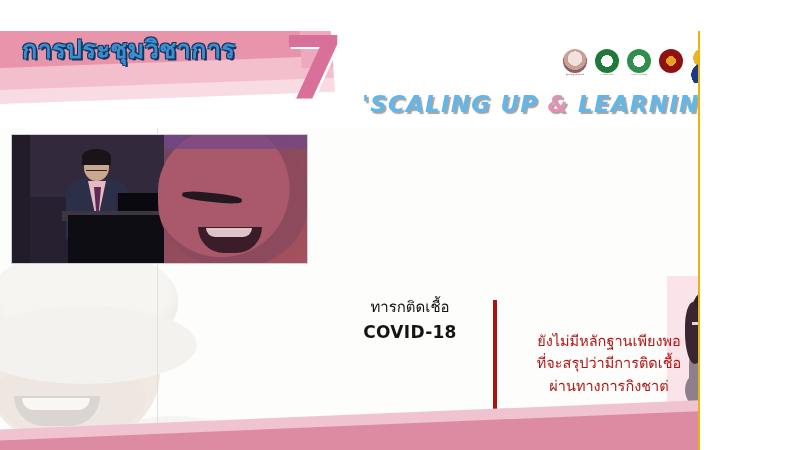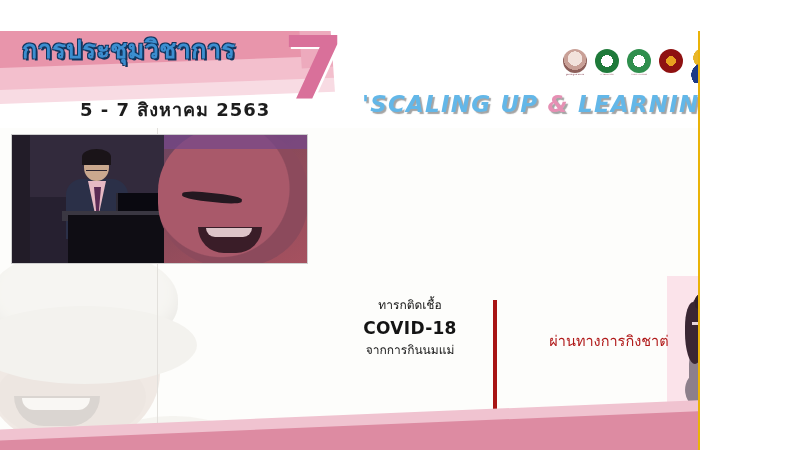--- a/index.html
+++ b/index.html
@@ -129,21 +129,21 @@
   .vi-babyteeth{position:absolute;left:42px;top:93px;width:46px;height:9px;border-radius:0 0 22px 22px;
     background:#ddc4c8;}
   .vi-topstrip{position:absolute;left:152px;top:0;width:143px;height:14px;background:#74478b;opacity:.7;}
 
   
   .col-sep{position:absolute;left:157px;top:0;width:1px;height:300px;background:#e2e0dc;}
 
   
   .question{position:absolute;left:330px;top:168px;width:160px;text-align:center;
     color:#141414;line-height:1.55;}
-  .question .q-line{font-size:12px;display:block;}
+  .question .q-line{font-size:15px;display:block;}
   .question .q-line.latin{font-size:17px;font-weight:600;letter-spacing:.3px;}
 
   .red-divider{position:absolute;left:493px;top:172px;width:4px;height:138px;background:#a81414;}
 
   
   .answer{position:absolute;left:500px;top:202px;width:218px;text-align:center;
     color:#b01818;line-height:1.55;font-size:14.5px;z-index:3;}
   .answer .a-line{display:block;}
 
   
@@ -196,21 +196,20 @@
 <div class="slide">
 
   <div class="header">
     <div class="hdr-band-a"></div>
     <div class="hdr-band-b"></div>
     <div class="hdr-band-c"></div>
     <div class="hdr-band-tail"></div>
     <div class="hdr-white-wedge"></div>
 
     <div class="conf-title1">การประชุมวิชาการ</div>
-    <div class="conf-date">5 - 7 สิงหาคม 2563</div>
     <div class="edition-number">7</div>
 
     <div class="tagline">
       <span>'SCALING UP </span><span class="amp">&amp;</span><span> LEARNING MORE'</span>
     </div>
 
     <div class="logo-strip">
       <div class="logo l-thai-royal">
         <div class="disc"></div>
         <div class="cap">มูลนิธิศูนย์นมแม่</div>
@@ -276,21 +275,20 @@
         <div class="vi-babyeye"></div>
         <div class="vi-babymouth"></div>
         <div class="vi-babyteeth"></div>
       </div>
       <div class="vi-topstrip"></div>
     </div>
 
     <div class="question">
       <span class="q-line">ทารกติดเชื้อ</span>
       <span class="q-line latin">COVID-18</span>
-      <span class="q-line">จากการกินนมแม่</span>
     </div>
 
     <div class="red-divider"></div>
 
     <div class="illus">
       <div class="il-lap"></div>
       <div class="il-knee"></div>
       <div class="il-foot"></div>
       <div class="il-hair-back"></div>
       <div class="il-body"></div>
@@ -302,20 +300,22 @@
       <div class="il-hair-right"></div>
       <div class="il-face"></div>
       <div class="il-bang"></div>
       <div class="il-eye1"></div>
       <div class="il-eye2"></div>
       <div class="il-masktie"></div>
       <div class="il-mask"></div>
     </div>
 
     <div class="answer">
+      <span class="a-line">ยังไม่มีหลักฐานเพียงพอ</span>
+      <span class="a-line">ที่จะสรุปว่ามีการติดเชื้อ</span>
       <span class="a-line">ผ่านทางการกิงชาต่</span>
     </div>
 
   </div>
 
   <div class="bottom-right-light"></div>
   <div class="bottom-right-dark"></div>
   <div class="bottom-band-light"></div>
   <div class="bottom-band-dark"></div>
   <div class="inner-right-edge"></div>

